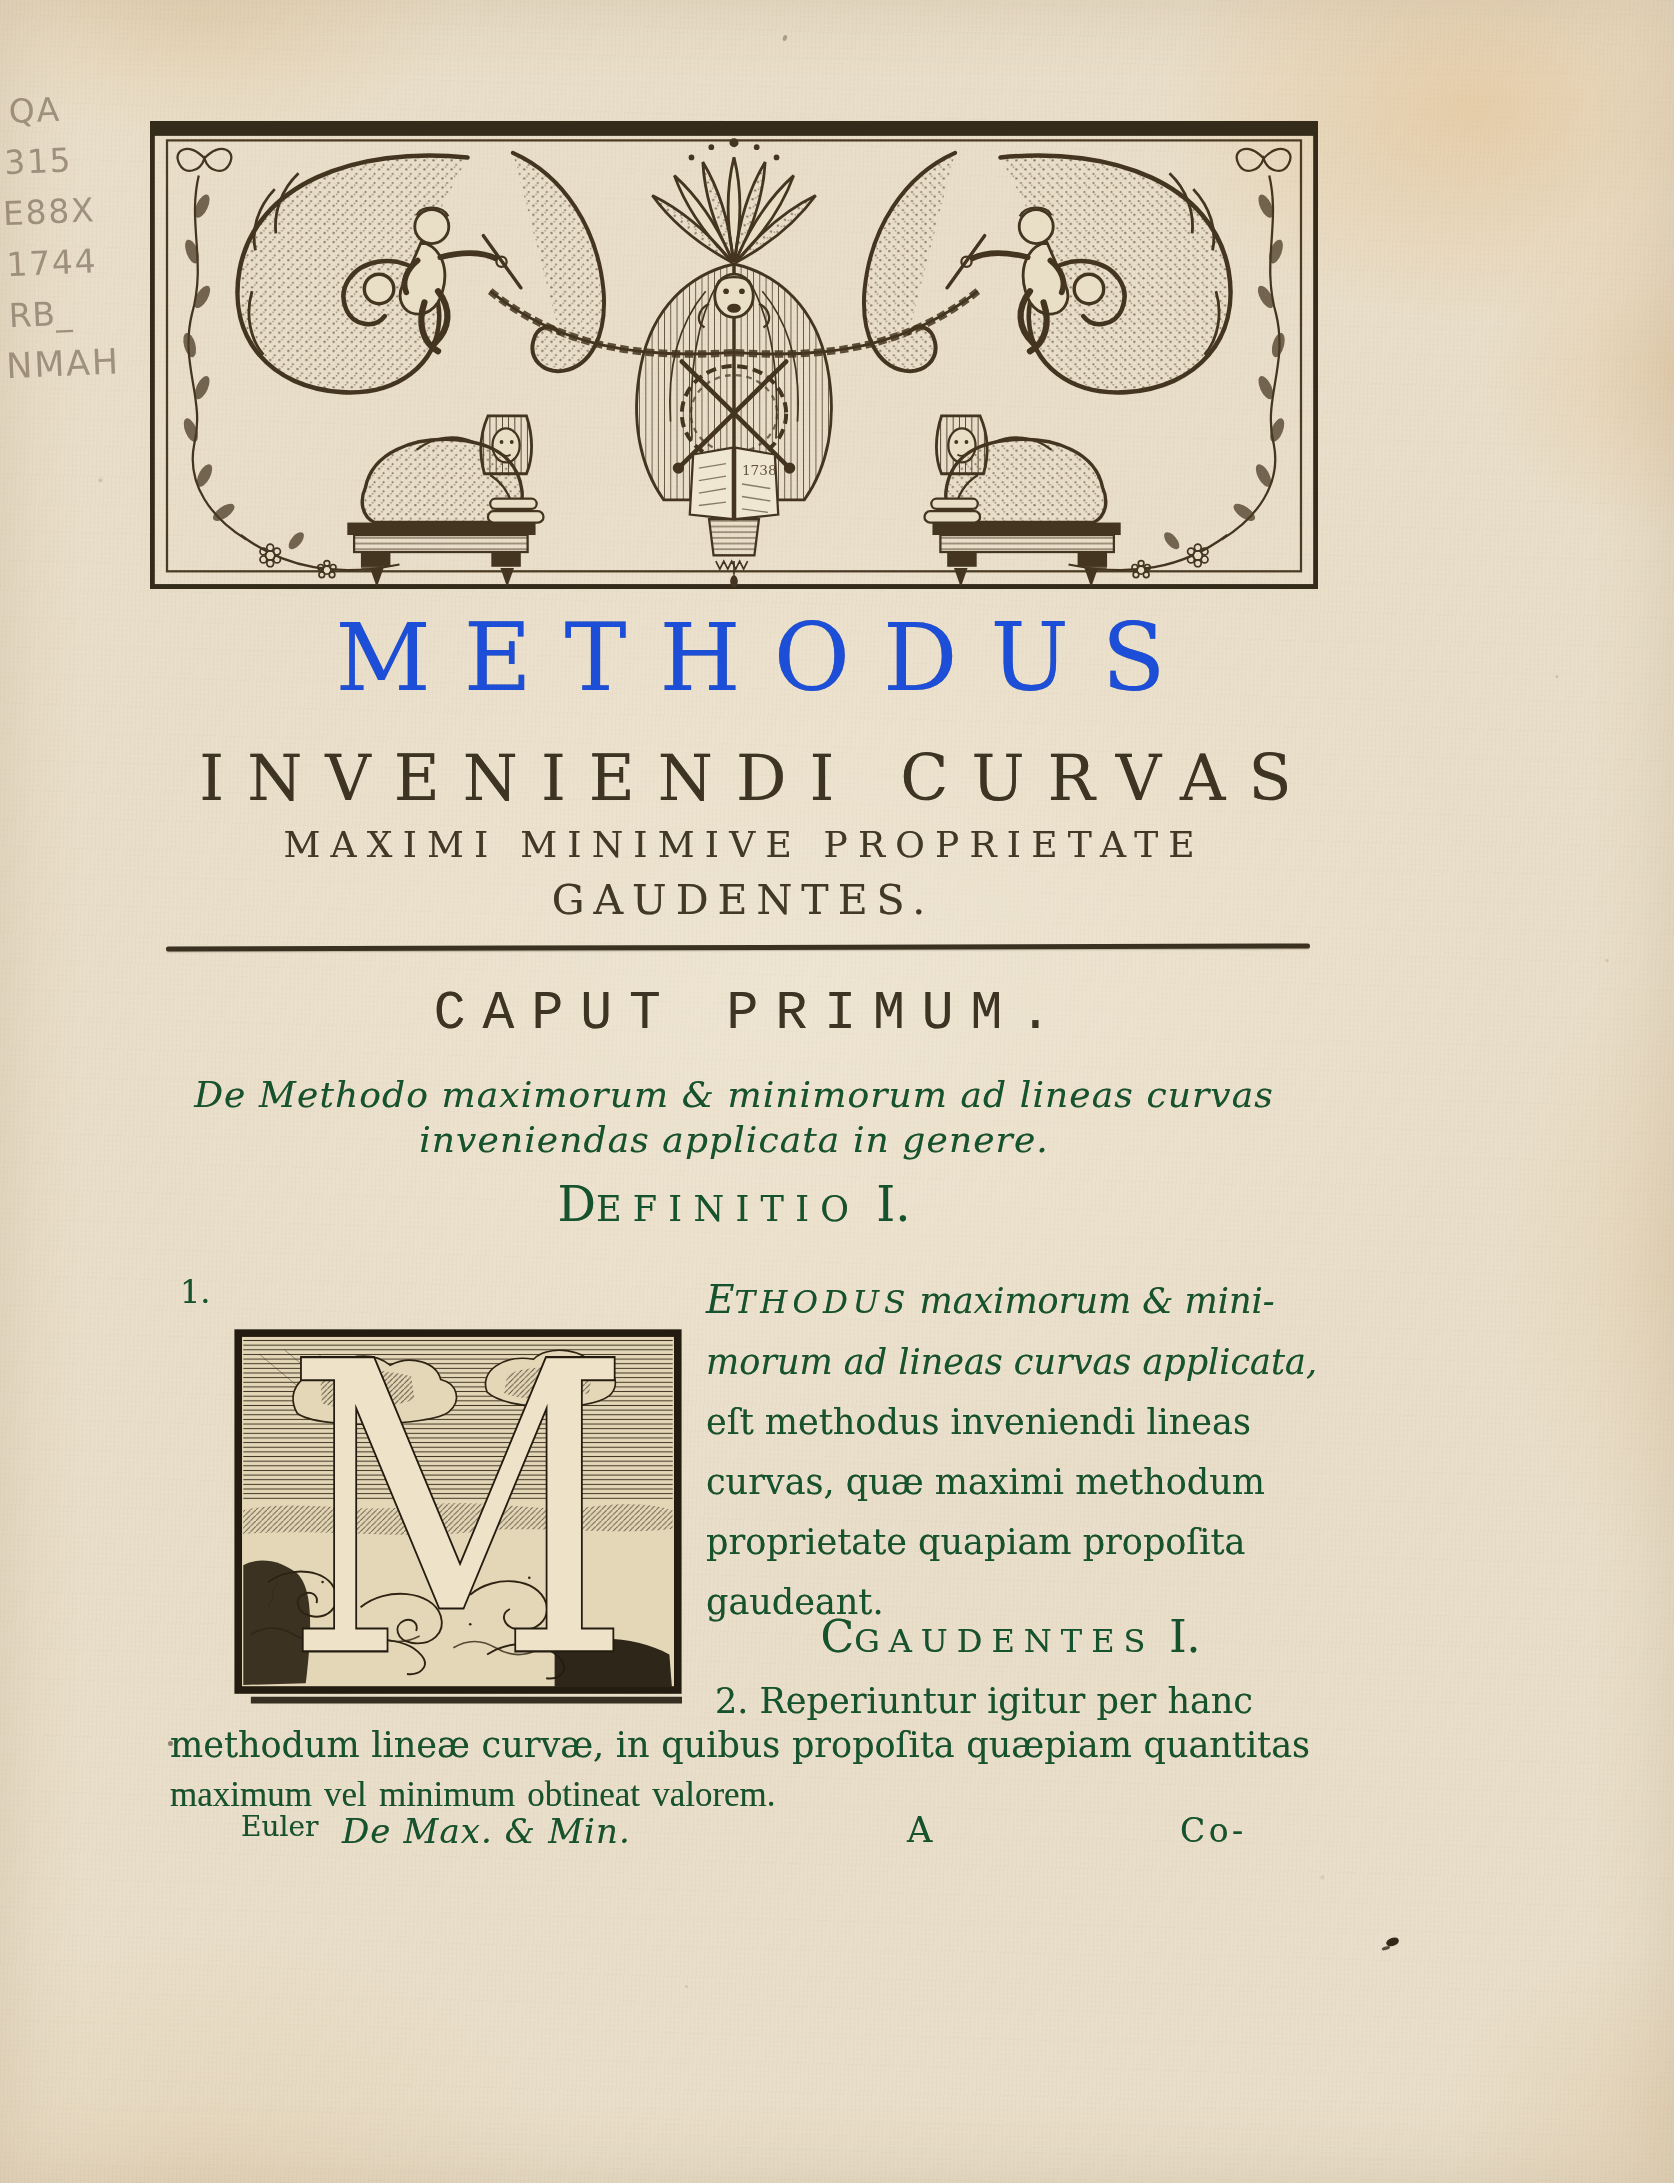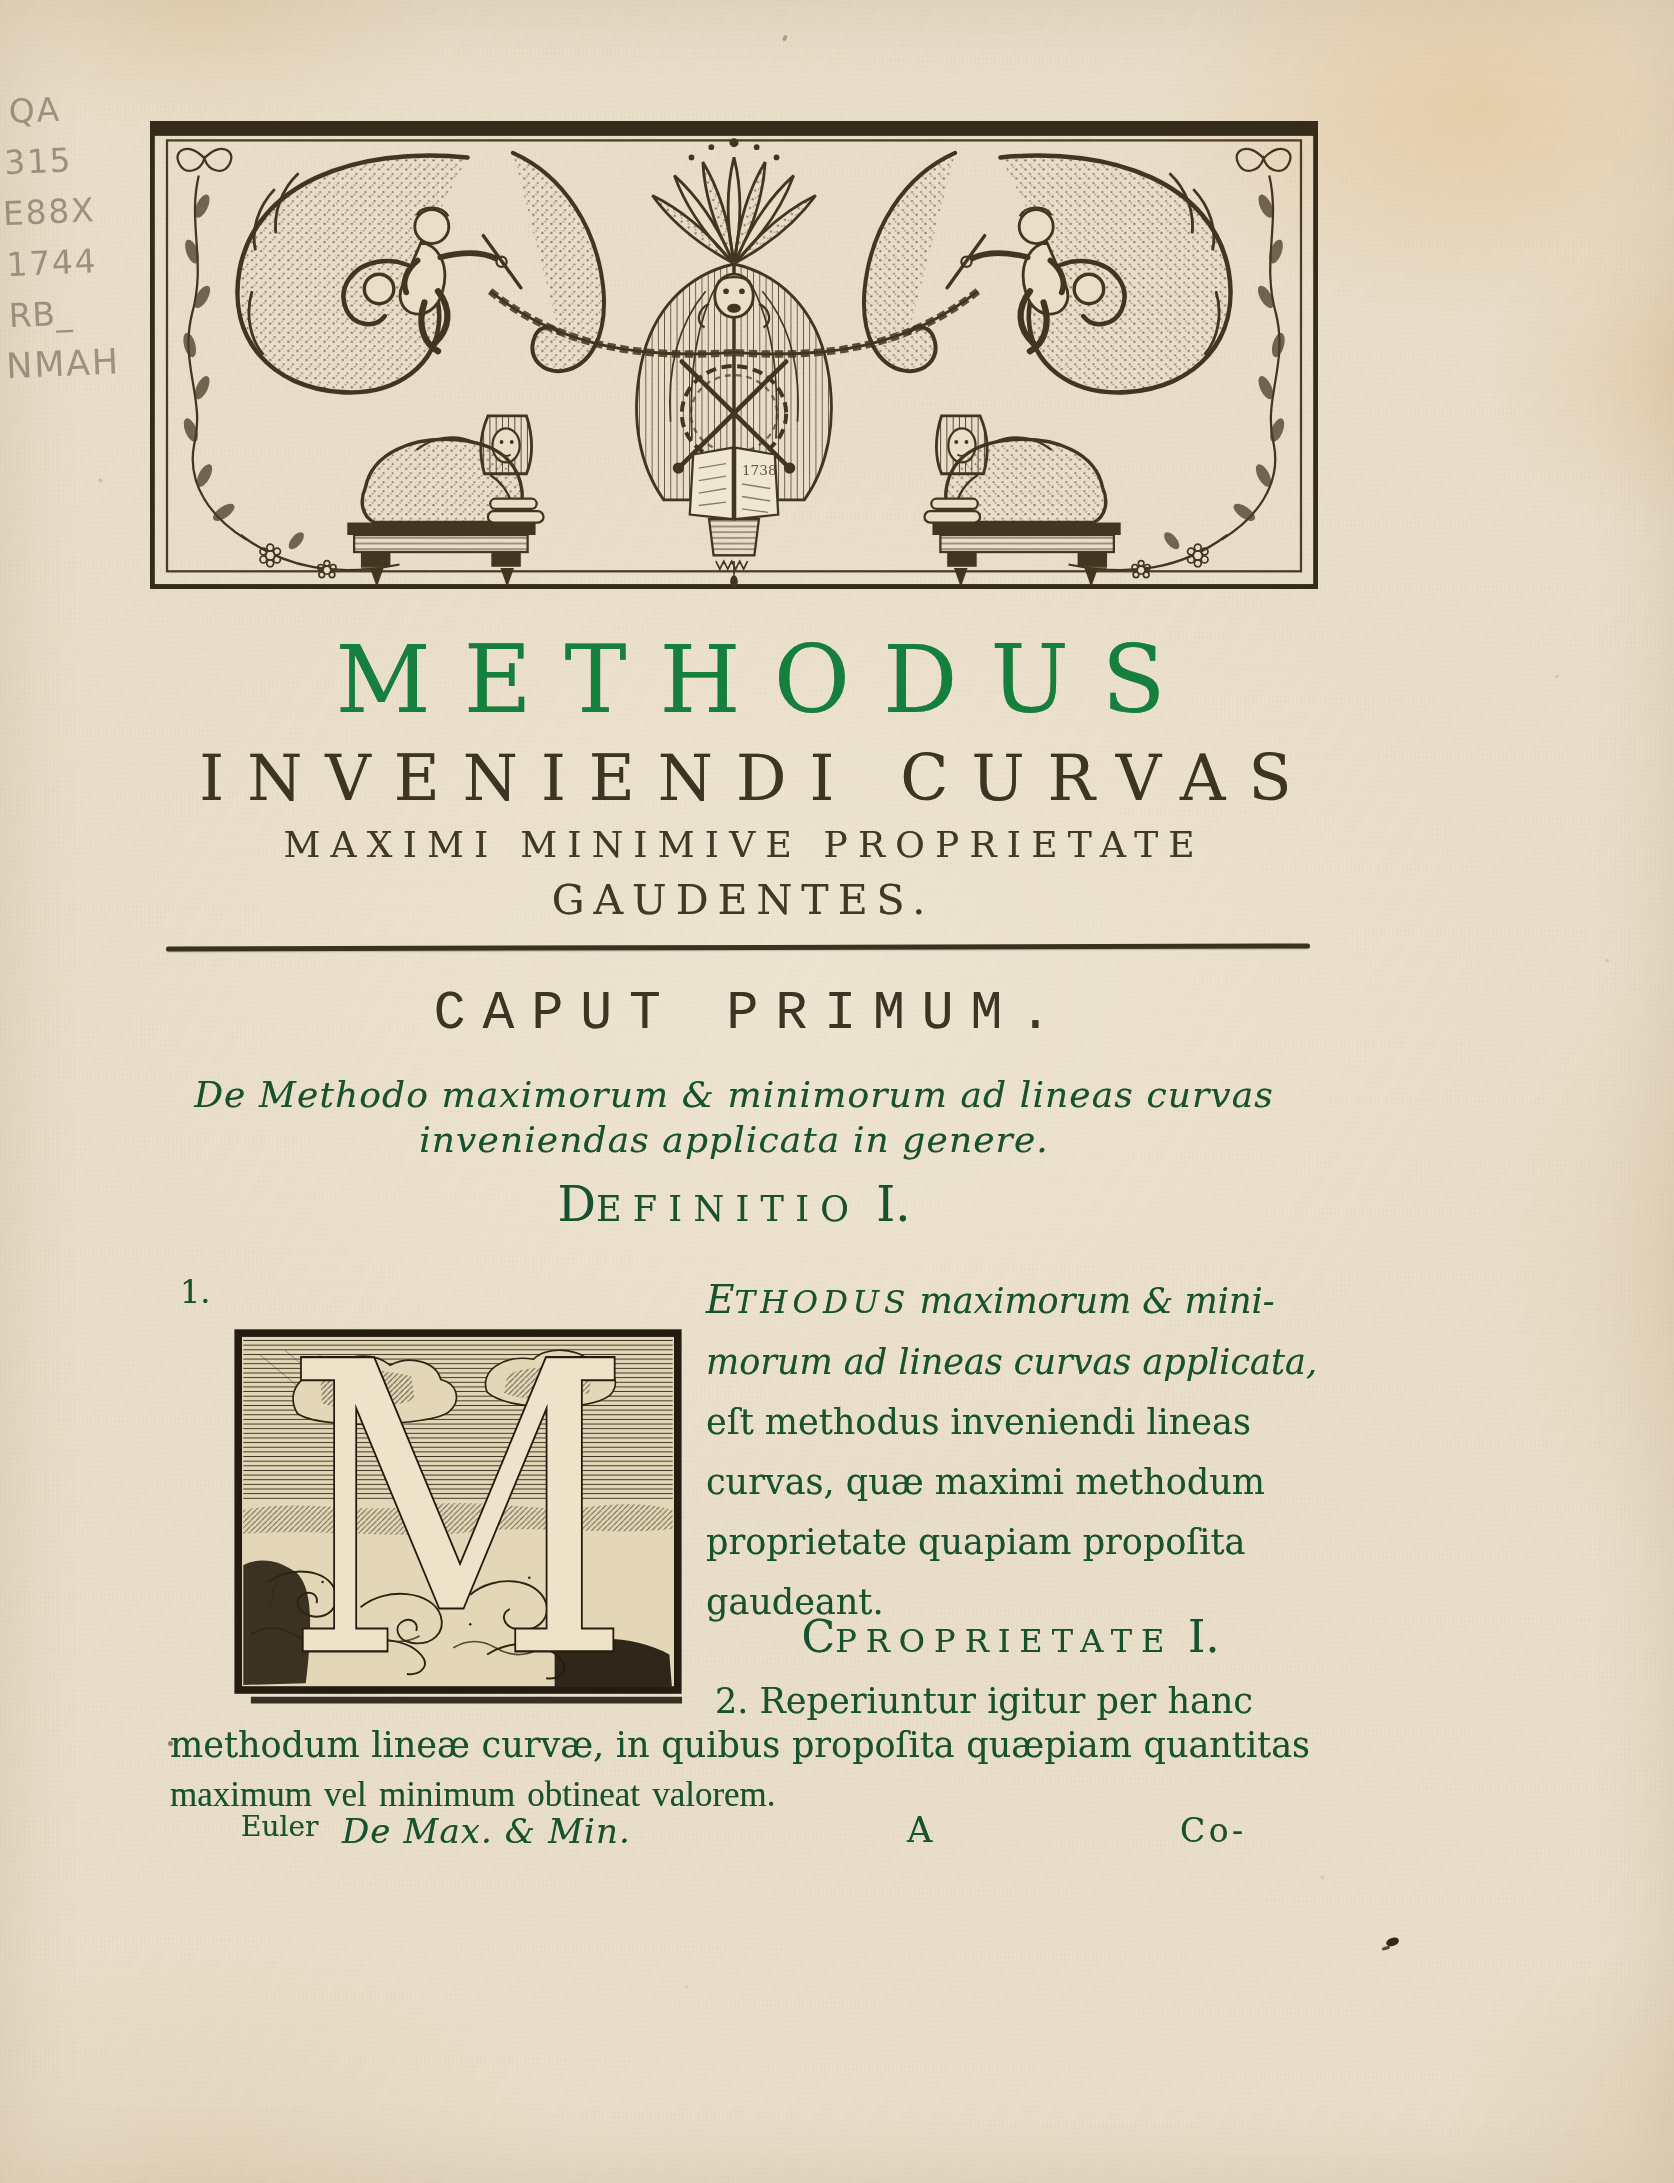--- a/index.html
+++ b/index.html
@@ -40,21 +40,21 @@
   .callnum div:nth-child(2){margin-left:4.5px;}
   .callnum div:nth-child(3){margin-left:1.1px;}
   .callnum div:nth-child(4){margin-left:2.3px;}
   .callnum div:nth-child(5){margin-left:2.3px;letter-spacing:0.6px;}
   .callnum div:nth-child(6){margin-left:-2.3px;font-size:35px;}
 
   
   .headpiece{left:150px;top:121px;width:1168px;height:468px;}
 
   
-  .t1{top:630px;font-size:93px;letter-spacing:33px;padding-left:33px;color:#15803d;}
+  .t1{top:608px;font-size:93px;letter-spacing:33px;padding-left:33px;color:#1d4ed8;}
   .t2{top:745px;font-size:63px;letter-spacing:23px;padding-left:23px;color:#3e3423;}
   .t3{top:826px;font-size:36px; letter-spacing:10.2px;padding-left:10.2px;color:#423826;}
   .t4{top:878px;font-size:41px; letter-spacing:9px;padding-left:9px;color:#423826;}
   .rule{left:166px;top:945px;width:1144px;height:4.5px;background:#3b3120;border-radius:2.3px;
     transform:rotate(-0.15deg);box-shadow:0 1.1px 1.1px rgba(62,50,30,0.25);}
   .caput{top:986px;font-size:53px;letter-spacing:17px;padding-left:17px;color:#3e3423;font-family:Liberation Mono, monospace;}
   .sub1{top:1076px;font-size:36px;font-style:italic;letter-spacing:1.1px;}
   .sub2{top:1121px;font-size:36px;font-style:italic;letter-spacing:1.1px;}
   .heading-caps .ini{font-size:48px;}
   .heading-caps .rest{font-size:35px;letter-spacing:11.3px;}
@@ -298,21 +298,21 @@
 <div class="abs print para1">
   <div class="ln"><span class="lead">E</span><span class="caps">THODUS</span><span class="it">maximorum &amp; mini-</span></div>
   <div class="ln it">morum ad lineas curvas applicata,</div>
   <div class="ln">eſt methodus inveniendi lineas</div>
   <div class="ln">curvas, quæ maximi methodum</div>
   <div class="ln">proprietate quapiam propoſita</div>
   <div class="ln">gaudeant.</div>
 </div>
 
 <div class="abs print coroll">
-  <span class="ini">C</span><span class="rest">PROPRIETATE</span><span class="num">I.</span>
+  <span class="ini">C</span><span class="rest">GAUDENTES</span><span class="num">I.</span>
 </div>
 <div class="abs print reper">2. Reperiuntur igitur per hanc</div>
 <div class="abs print fw1">methodum lineæ curvæ, in quibus propoſita quæpiam quantitas</div>
 <div class="abs print fw2">maximum vel minimum obtineat valorem.</div>
 
 <div class="abs print f-author">Euler</div>
 <div class="abs print f-work">De Max. &amp; Min.</div>
 <div class="abs print f-sig">A</div>
 <div class="abs print f-catch">Co-</div>
 

